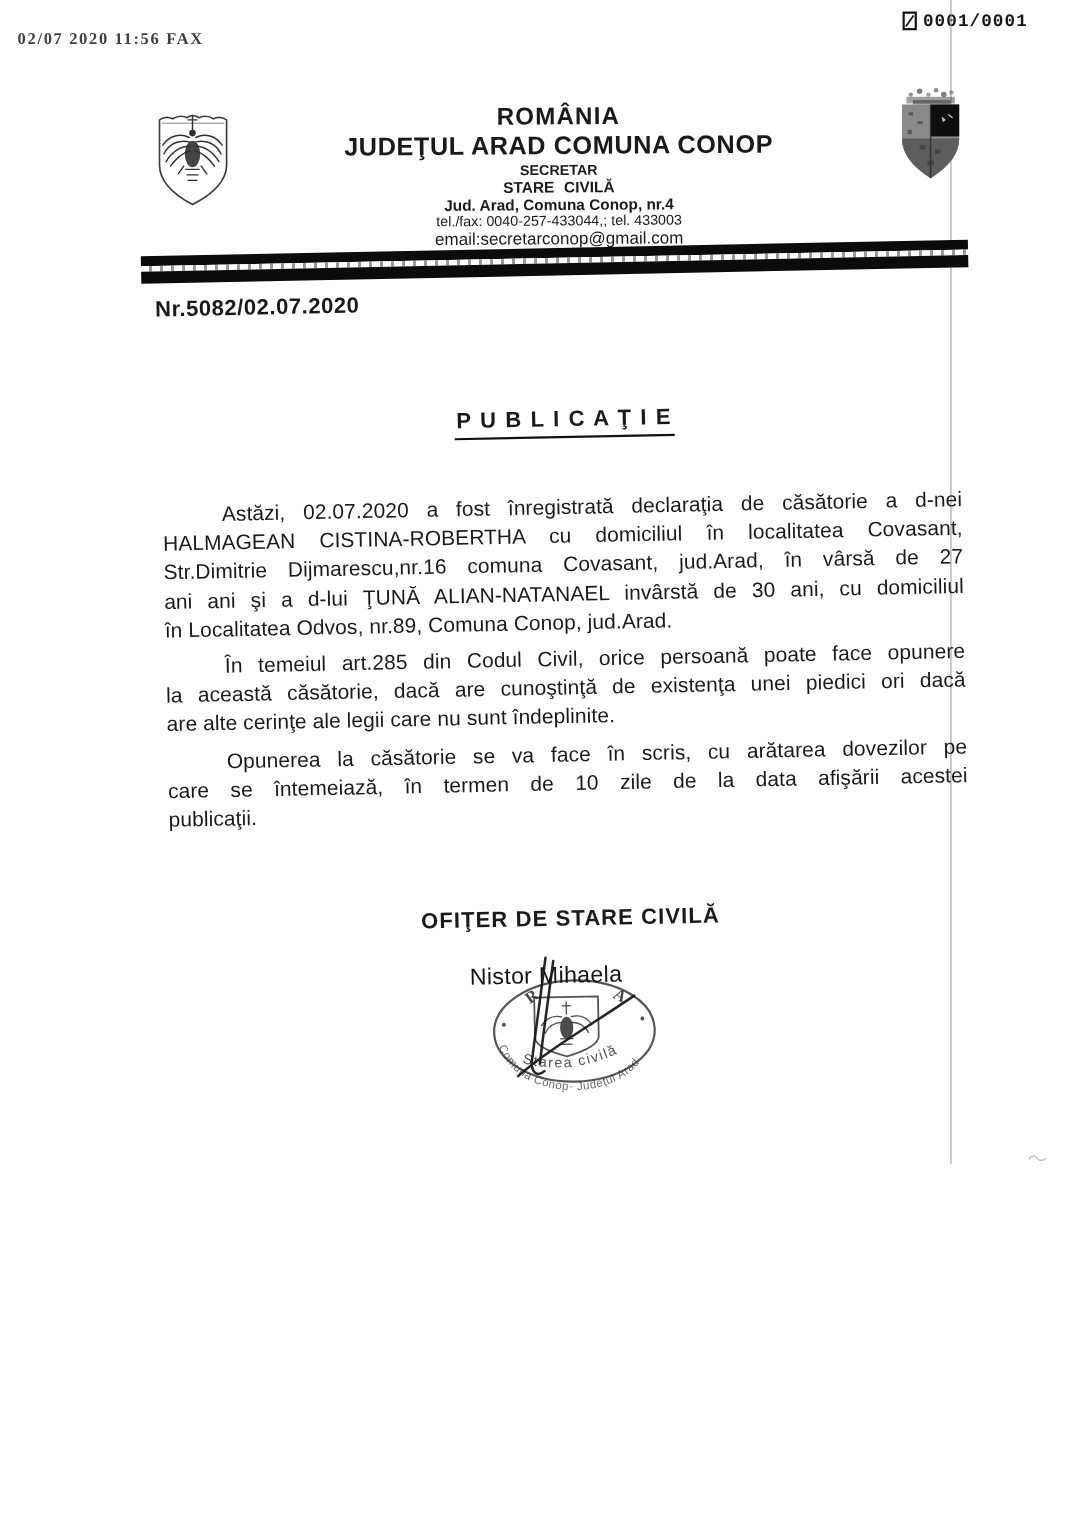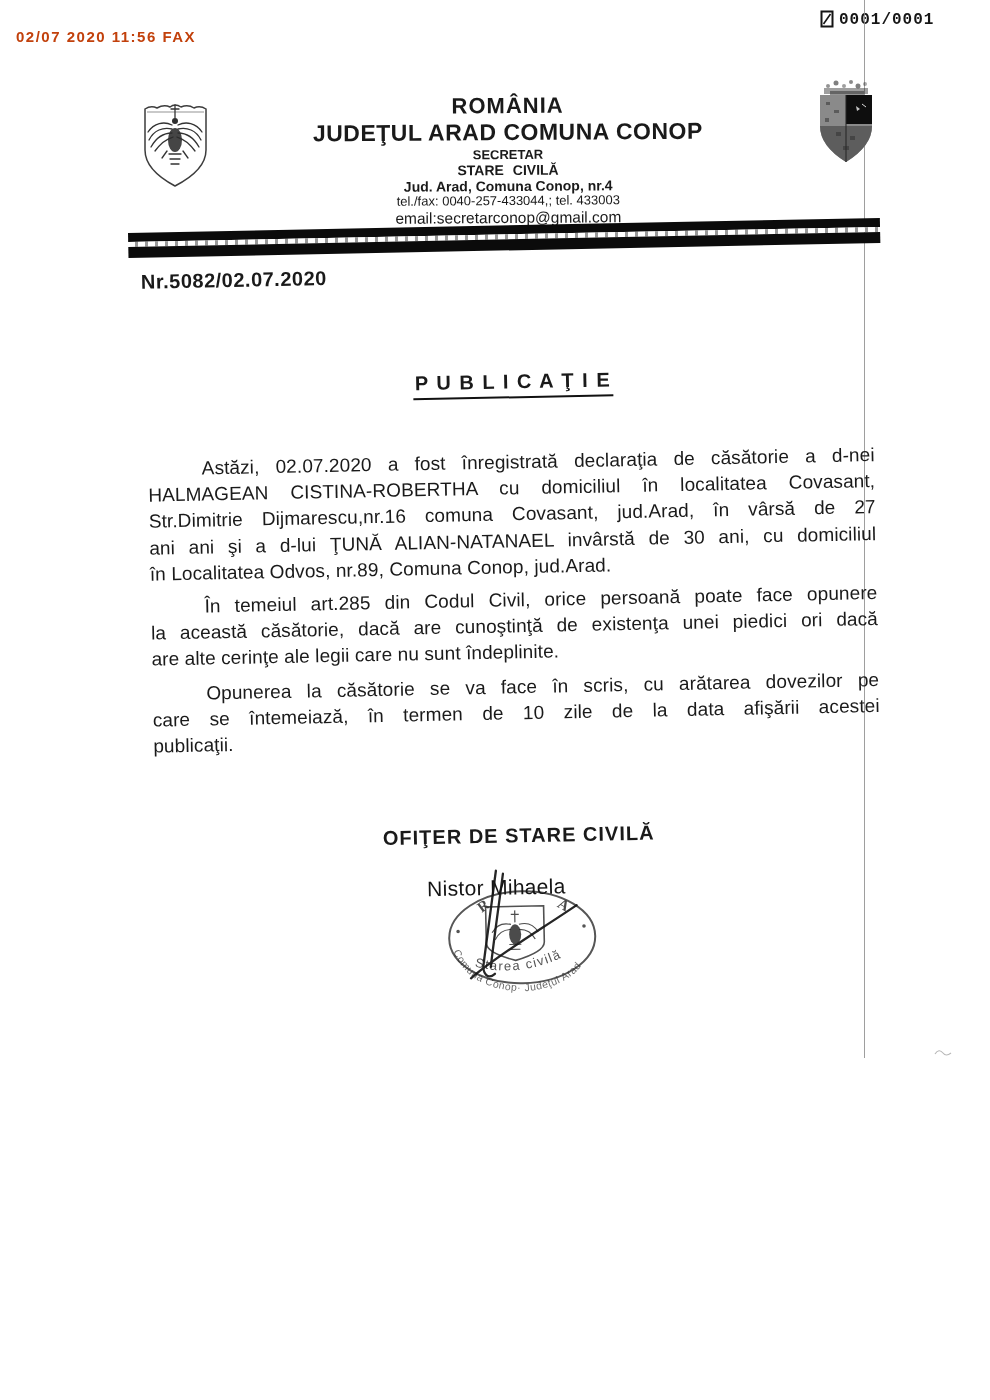--- a/index.html
+++ b/index.html
@@ -4,22 +4,22 @@
 <style>
   html,body{margin:0;padding:0;}
   body{
     width:990px;height:1400px;position:relative;overflow:hidden;
     background:#ffffff;color:#1a1a1a;
     font-family:"Liberation Sans",sans-serif;
   }
   
   .fax-timestamp{
     position:absolute;left:16px;top:28px;
-    font-family:Liberation Sans, sans-serif;font-weight:700;
-    font-size:15px;letter-spacing:1.5px;color:#c2410c;
+    font-family:Liberation Serif, serif;font-weight:700;
+    font-size:15px;letter-spacing:1.5px;color:#404040;
   }
   .page-counter{
     position:absolute;left:820px;top:10px;display:flex;align-items:center;gap:4px;
     font-family:"Liberation Mono",monospace;font-weight:700;
     font-size:16px;letter-spacing:1px;color:#161616;
   }
   .vline{
     position:absolute;left:864px;top:0;width:1px;height:1058px;
     background:#8d8d8d;opacity:.85;
   }

